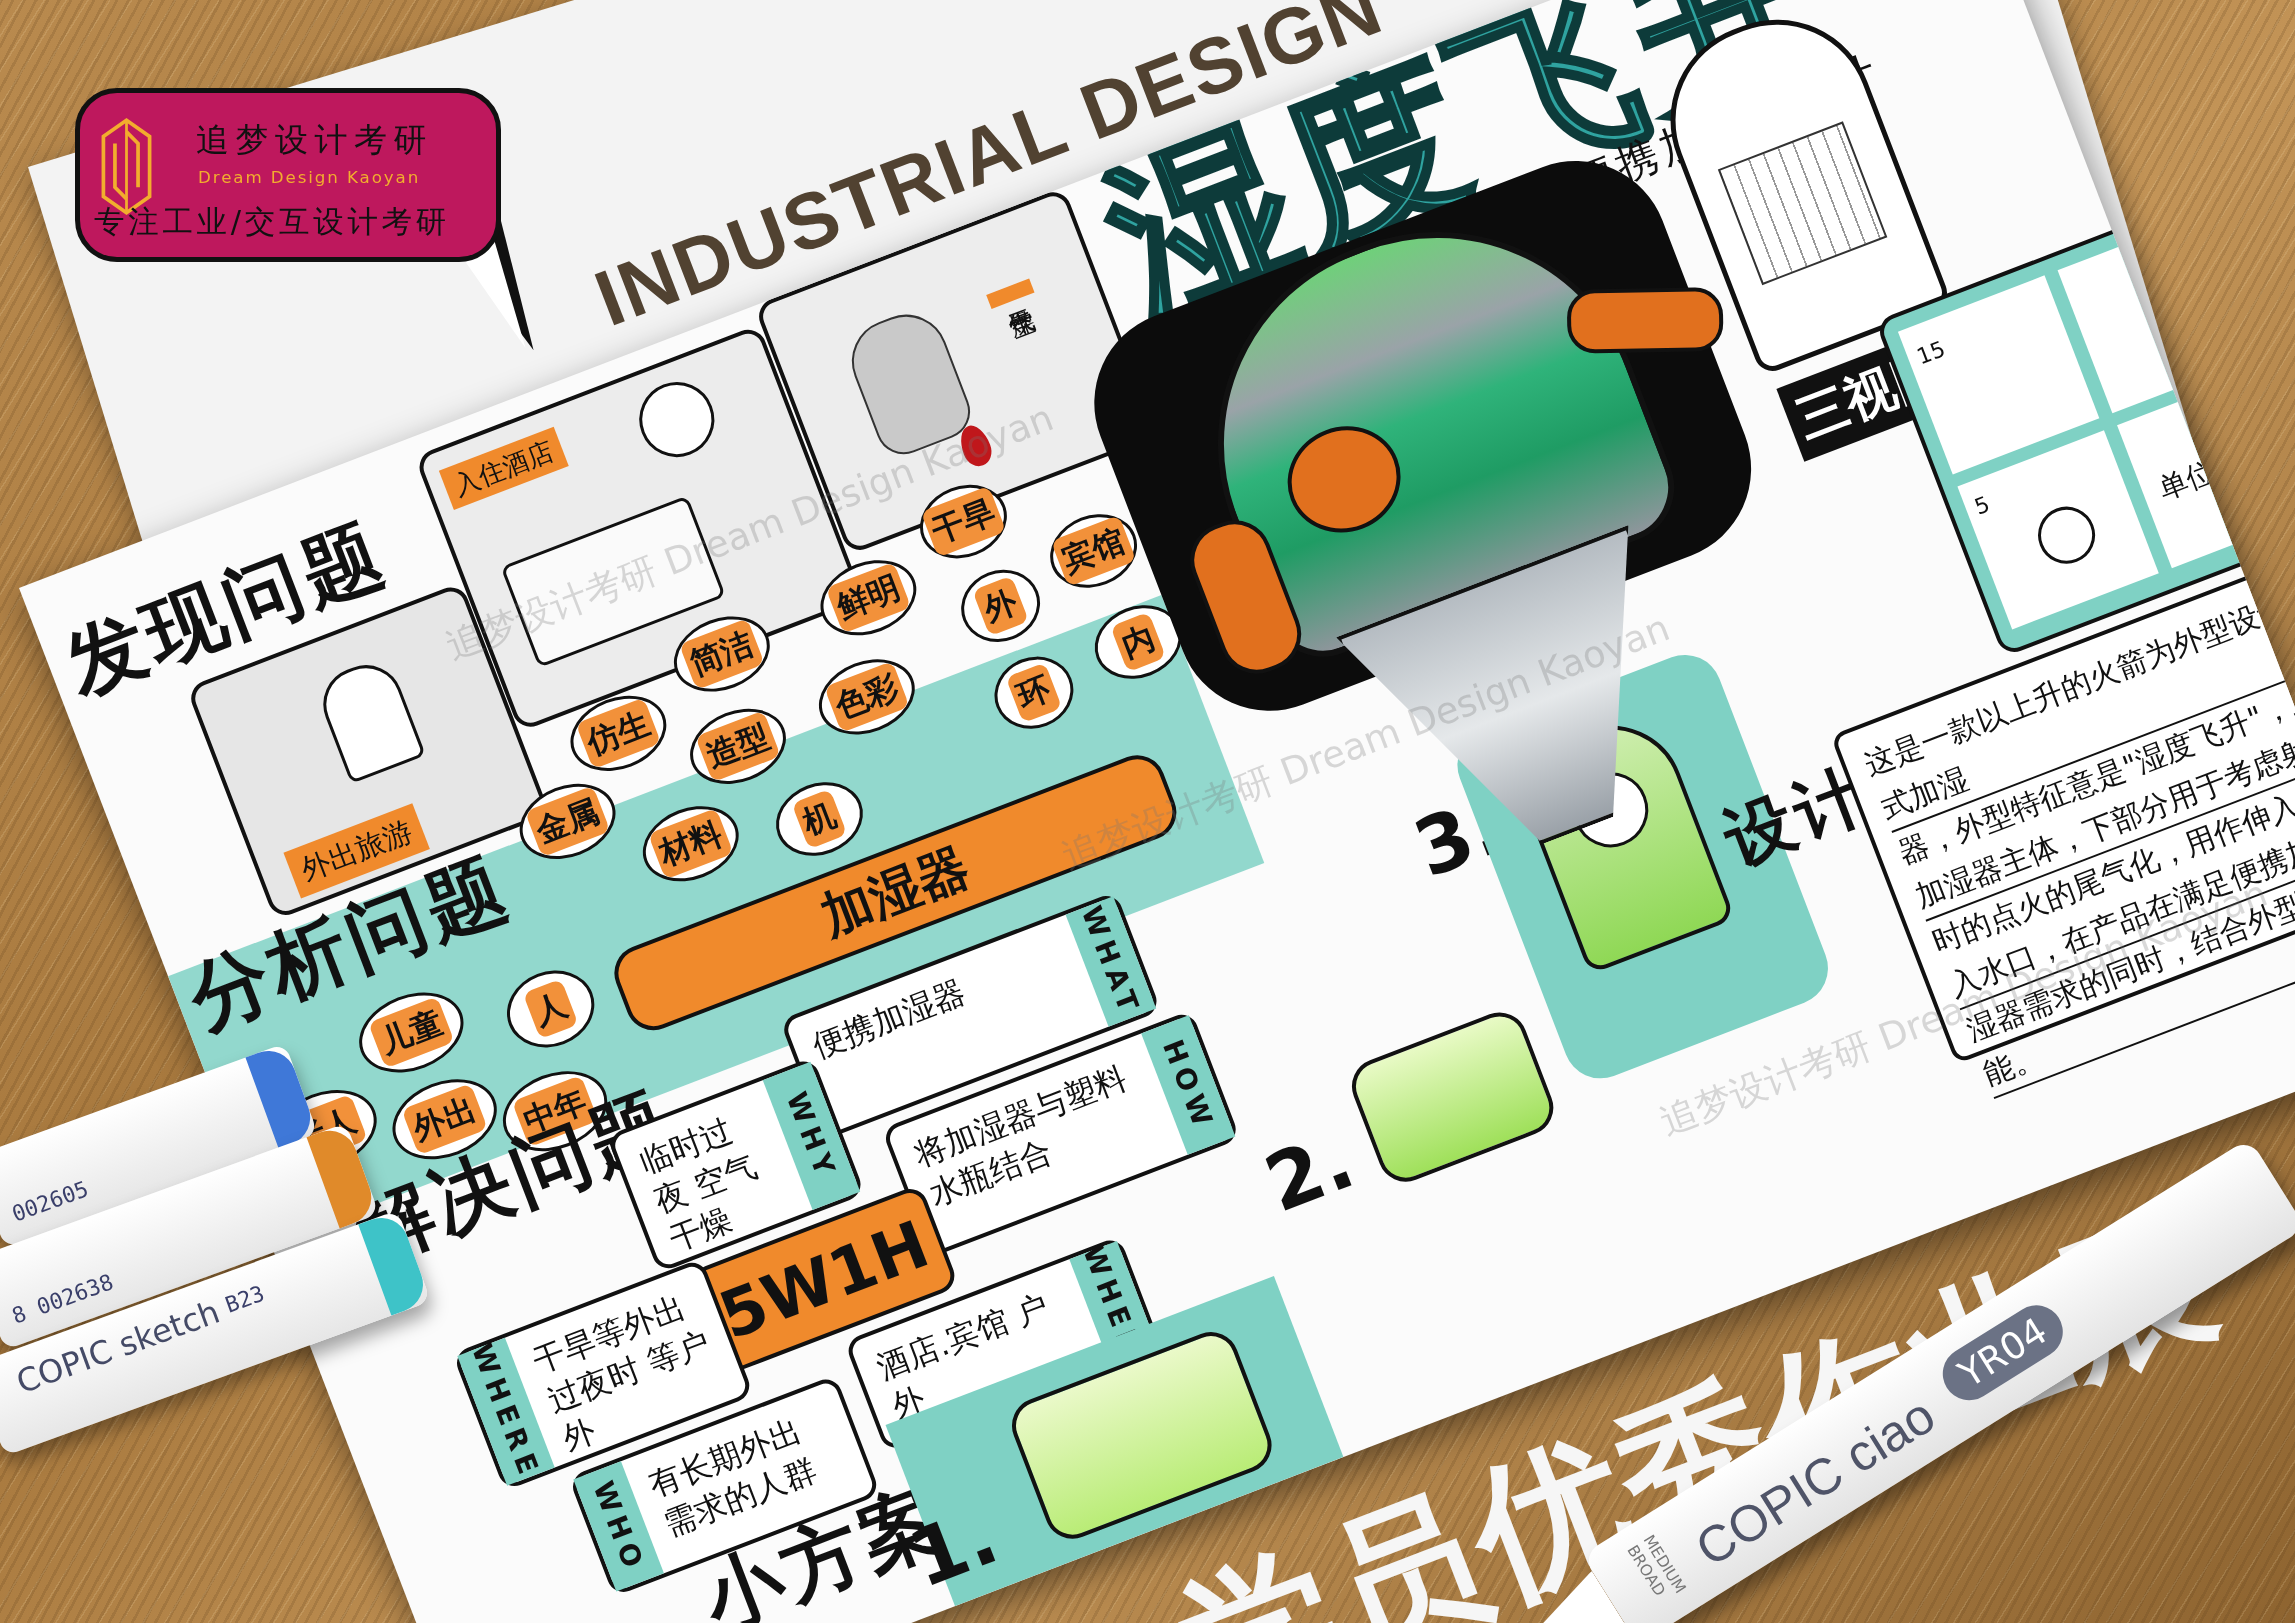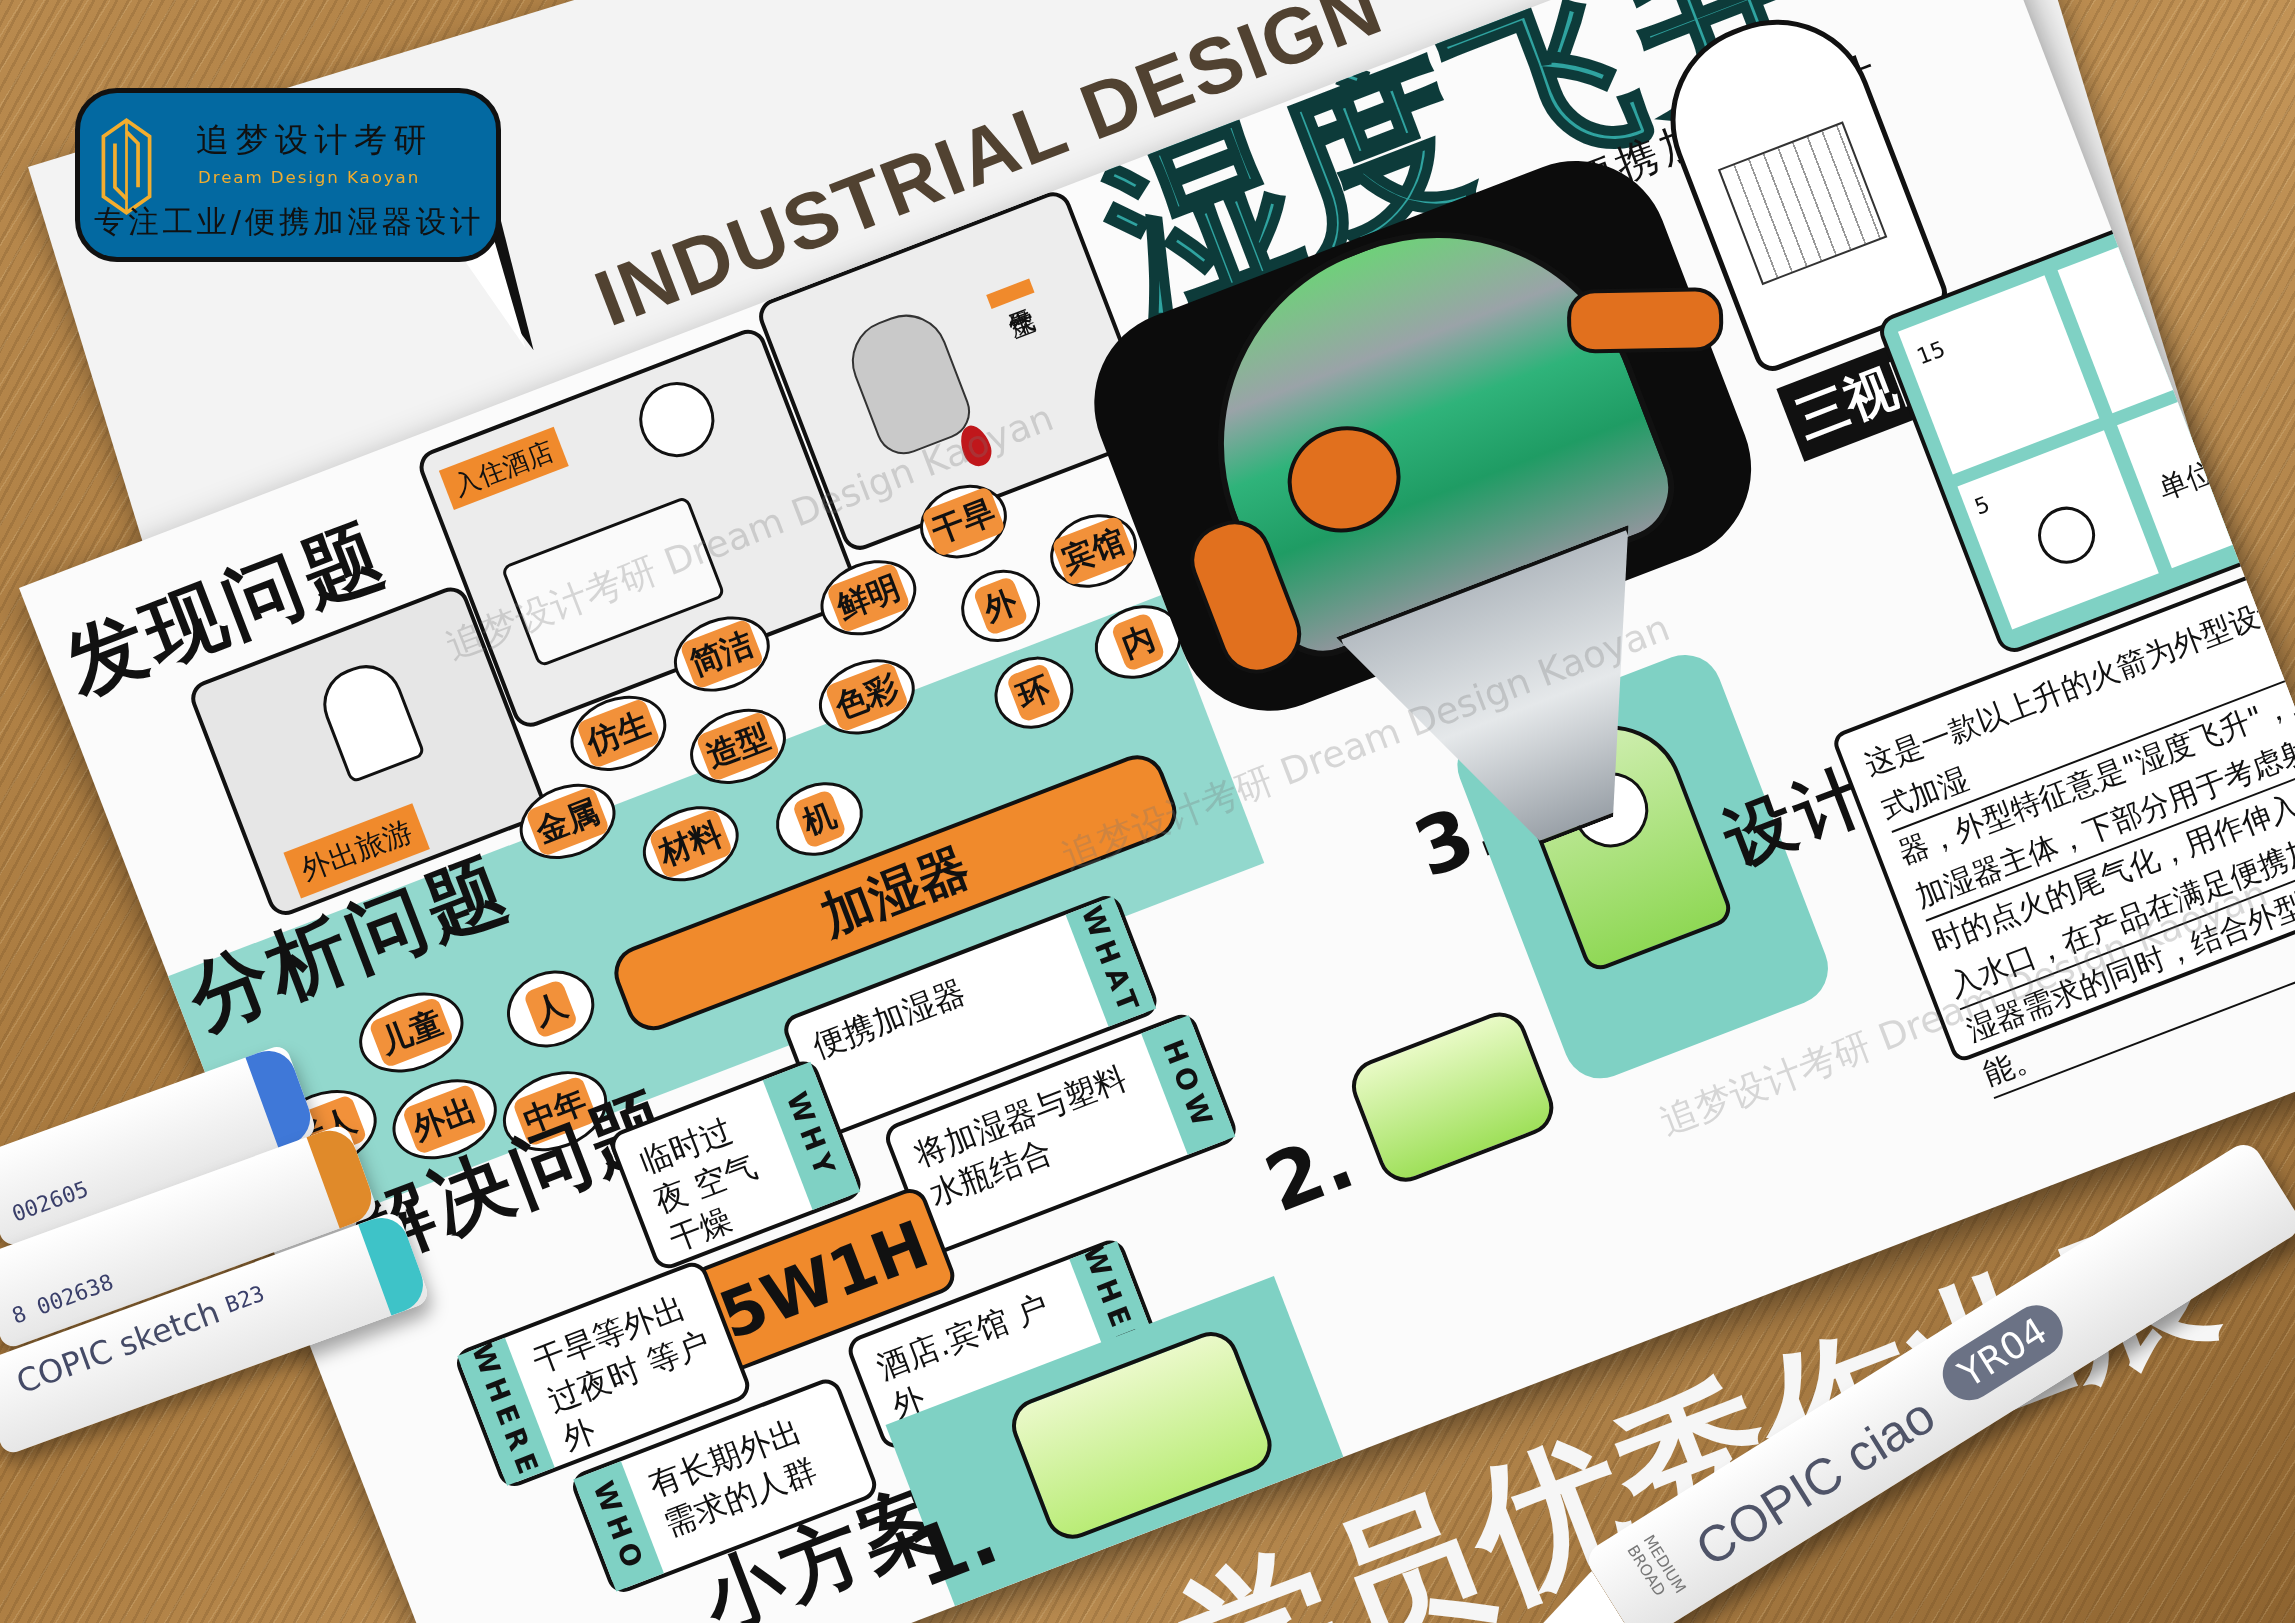--- a/index.html
+++ b/index.html
@@ -24,21 +24,21 @@
     align-items:center;justify-content:center;font-size:32px;font-weight:bold;color:#111;}
   .node span{background:#f2913a;padding:2.8px 4.6px;border-radius:9.3px;}
   .bar{position:absolute;border:4.6px solid #111;border-radius:28px;background:#f08a2c;display:flex;
     align-items:center;justify-content:center;font-size:51px;font-weight:bold;color:#111;}
   .box{position:absolute;border:4.6px solid #111;border-radius:16.7px;background:#fff;display:flex;}
   .box .txt{flex:1;padding:14px 18.5px;font-size:32px;line-height:1.3;color:#111;}
   .box .tag{width:51px;background:#7fd1c4;display:flex;align-items:center;justify-content:center;
     writing-mode:vertical-rl;font-size:28px;font-weight:bold;letter-spacing:5.6px;color:#111;}
   .wm{position:absolute;color:rgba(120,120,120,0.28);font-size:37px;}
   
-  .bubble{position:absolute;left:75px;top:88px;width:416px;height:164px;background:#0369a1;
+  .bubble{position:absolute;left:75px;top:88px;width:416px;height:164px;background:#be185d;
     border:5.6px solid #111;border-radius:42px;}
   .bubble-tail{position:absolute;left:444px;top:231px;width:0;height:0;
     border-left:18.5px solid transparent;border-right:42px solid transparent;border-top:148px solid #111;
     transform:rotate(-30deg);transform-origin:0 0;}
   .bubble-tail-inner{position:absolute;left:451px;top:241px;width:0;height:0;
     border-left:11.6px solid transparent;border-right:32px solid transparent;border-top:130px solid #fff;
     transform:rotate(-30deg);transform-origin:0 0;}
   .logo{position:absolute;left:21px;top:25.4px;width:51px;height:97px;}
   .brand-cn{position:absolute;left:116px;top:25.4px;font-size:33px;color:#111;letter-spacing:6.5px;}
   .brand-en{position:absolute;left:118px;top:74px;font-size:16.7px;color:#f2ad2e;letter-spacing:1.9px;}
@@ -233,21 +233,21 @@
 <div class="bubble-tail-inner"></div>
 <div class="bubble">
   <svg class="logo" viewBox="0 0 110 210">
     <polygon points="55,5 105,40 105,170 55,205 5,170 5,40" fill="none" stroke="#f2ad2e" stroke-width="8"></polygon>
     <polyline points="30,55 30,150 55,175" fill="none" stroke="#f2ad2e" stroke-width="8"></polyline>
     <polyline points="55,30 80,55 80,150" fill="none" stroke="#f2ad2e" stroke-width="8"></polyline>
     <line x1="55" y1="5" x2="55" y2="205" stroke="#f2ad2e" stroke-width="6"></line>
   </svg>
   <div class="brand-cn">追梦设计考研</div>
   <div class="brand-en">Dream Design Kaoyan</div>
-  <div class="brand-tag">专注工业/便携加湿器设计</div>
+  <div class="brand-tag">专注工业/交互设计考研</div>
 </div>
 
 <div class="marker" style="left:-28px;top:1157px;width:333px;transform:rotate(-20deg);">
   <div class="cap" style="background:#3f78d8;"></div>
   <div class="code">002605</div>
 </div>
 <div class="marker" style="left:-28px;top:1259px;width:398px;transform:rotate(-20deg);">
   <div class="cap" style="background:#e08a2a;"></div>
   <div class="code">8 002638</div>
 </div>

